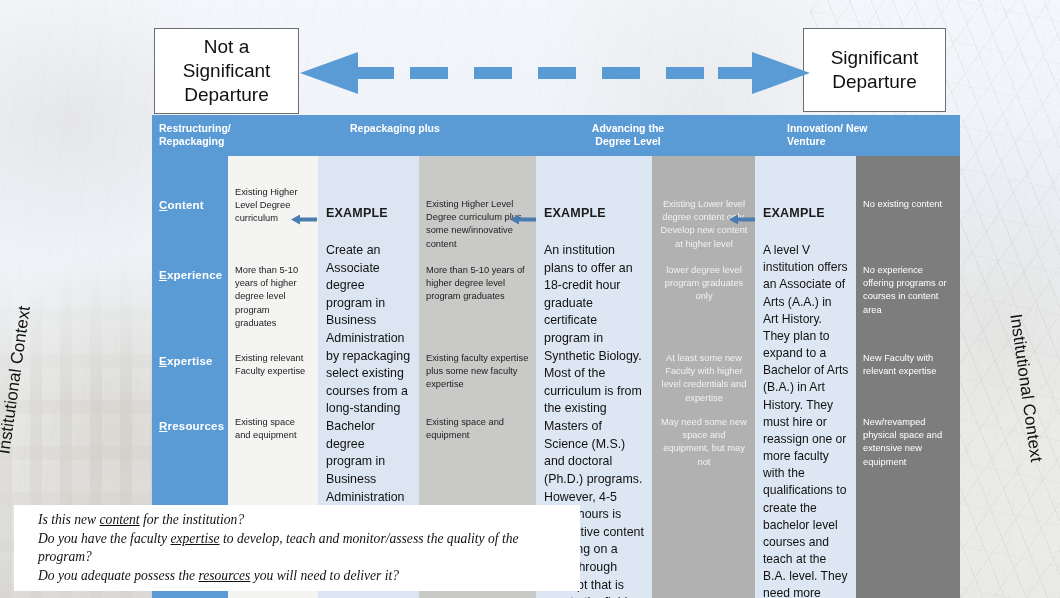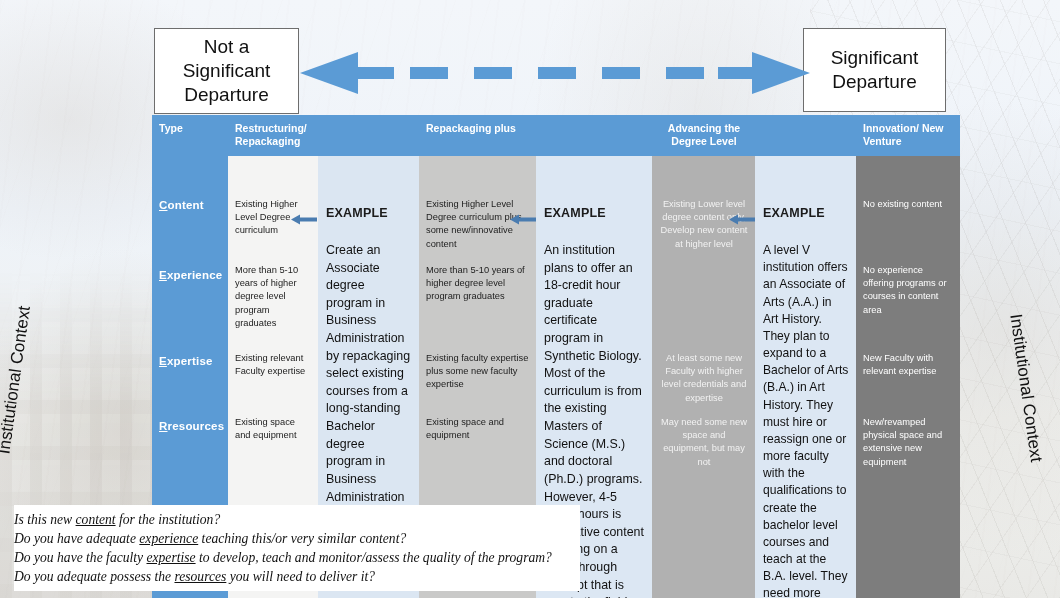--- a/index.html
+++ b/index.html
@@ -96,21 +96,21 @@
   .vlabel{
     position:absolute;font-size:17px;color:#111;white-space:nowrap;
     font-family:"Liberation Sans", sans-serif;
   }
   #vleft{left:-60px;top:370px;transform:rotate(-82deg);transform-origin:center;}
   #vright{left:951px;top:378px;transform:rotate(82deg);transform-origin:center;}
 
   
   #qcard{
     position:absolute;left:14px;top:505px;width:566px;height:86px;background:#ffffff;
-    padding:6px 10px 0 0;box-sizing:border-box;
+    padding:6px 10px 0 24px;box-sizing:border-box;
   }
   #qcard p{
     margin:0 0 1px 0;font-family:"Liberation Serif", serif;font-style:italic;
     font-size:13.6px;line-height:1.33;color:#111;
   }
   #qcard u{text-decoration:underline;}
 </style>
 </head>
 <body>
 
@@ -142,21 +142,20 @@
         <rect x="302" y="15" width="38" height="12"></rect>
         <rect x="366" y="15" width="38" height="12"></rect>
         <rect x="418" y="15" width="38" height="12"></rect>
       </g>
     </svg>
   </div>
 
   <div id="table">
 
     <div id="thead">
-      <div class="th c0" style="white-space:pre-line">Type</div>
       <div class="th c1" style="white-space:pre-line">Restructuring/
 Repackaging</div>
       <div class="th c2"></div>
       <div class="th c3" style="white-space:pre-line">Repackaging plus</div>
       <div class="th c4"></div>
       <div class="th c5" style="white-space:pre-line">Advancing the
 Degree Level</div>
       <div class="th c6"></div>
       <div class="th c7" style="white-space:pre-line">Innovation/ New
 Venture</div>
@@ -165,21 +164,21 @@
     <div id="tbody">
 
       <div class="col col-label c0">
         <div class="rowlabel" style="top:43px"><u>C</u><span>ontent</span></div>
         <div class="rowlabel" style="top:113px"><u>E</u><span>xperience</span></div>
         <div class="rowlabel" style="top:199px"><u>E</u><span>xpertise</span></div>
         <div class="rowlabel" style="top:264px"><u>R</u><span>resources</span></div>
       </div>
 
       <div class="col col-plain-a c1">
-        <div class="cellnote" style="top:42px">Existing Higher Level Degree curriculum</div>
+        <div class="cellnote" style="top:30px">Existing Higher Level Degree curriculum</div>
         <div class="cellnote" style="top:108px">More than 5-10 years of higher degree level program graduates</div>
         <div class="cellnote" style="top:196px">Existing relevant Faculty expertise</div>
         <div class="cellnote" style="top:260px">Existing space and equipment</div>
         <div class="exarrow" style="left:63px;top:55px">
           <svg width="26" height="11" viewBox="0 0 26 11">
               <polygon points="0,5.5 9,0.5 9,3.5 26,3.5 26,7.5 9,7.5 9,10.5" fill="#4a7cb0"></polygon>
             </svg>
         </div>
       </div>
 
@@ -200,20 +199,21 @@
         </div>
       </div>
 
       <div class="col col-ex-b c4">
         <div class="extag" style="left:8px;top:50px">EXAMPLE</div>
         <div class="exbody" style="top:86px">An institution plans to offer an 18-credit hour graduate certificate program in Synthetic Biology. Most of the curriculum is from the existing Masters of Science (M.S.) and doctoral (Ph.D.) programs. However, 4-5 credit hours is innovative content focusing on a breakthrough concept that is new to the field.  They must hire one new faculty member with expertise in this technology.</div>
       </div>
 
       <div class="col col-plain-c c5">
         <div class="cellnote lite" style="top:42px">Existing Lower level degree content only, Develop new content at higher level</div>
+        <div class="cellnote lite" style="top:108px">lower degree level program graduates only</div>
         <div class="cellnote lite" style="top:196px">At least some new Faculty with higher level credentials and expertise</div>
         <div class="cellnote lite" style="top:260px">May need some new space and equipment, but may not</div>
         <div class="exarrow" style="left:77px;top:55px">
           <svg width="26" height="11" viewBox="0 0 26 11">
               <polygon points="0,5.5 9,0.5 9,3.5 26,3.5 26,7.5 9,7.5 9,10.5" fill="#4a7cb0"></polygon>
             </svg>
         </div>
       </div>
 
       <div class="col col-ex-c c6">
@@ -229,18 +229,17 @@
       </div>
 
     </div>
   </div>
 
   <div class="vlabel" id="vleft">Institutional Context</div>
   <div class="vlabel" id="vright">Institutional Context</div>
 
   <div id="qcard">
     <p><span>Is this new </span><u>content</u><span> for the institution?</span></p>
-    <p><span>Do you have adequate </span><u>experience</u><span> teaching this/or very similar content?</span></p>
     <p><span>Do you have the faculty </span><u>expertise</u><span> to develop, teach and monitor/assess the quality of the program?</span></p>
     <p><span>Do you adequate possess the </span><u>resources</u><span> you will need to deliver it?</span></p>
   </div>
 
 </div>
 
 </body></html>

